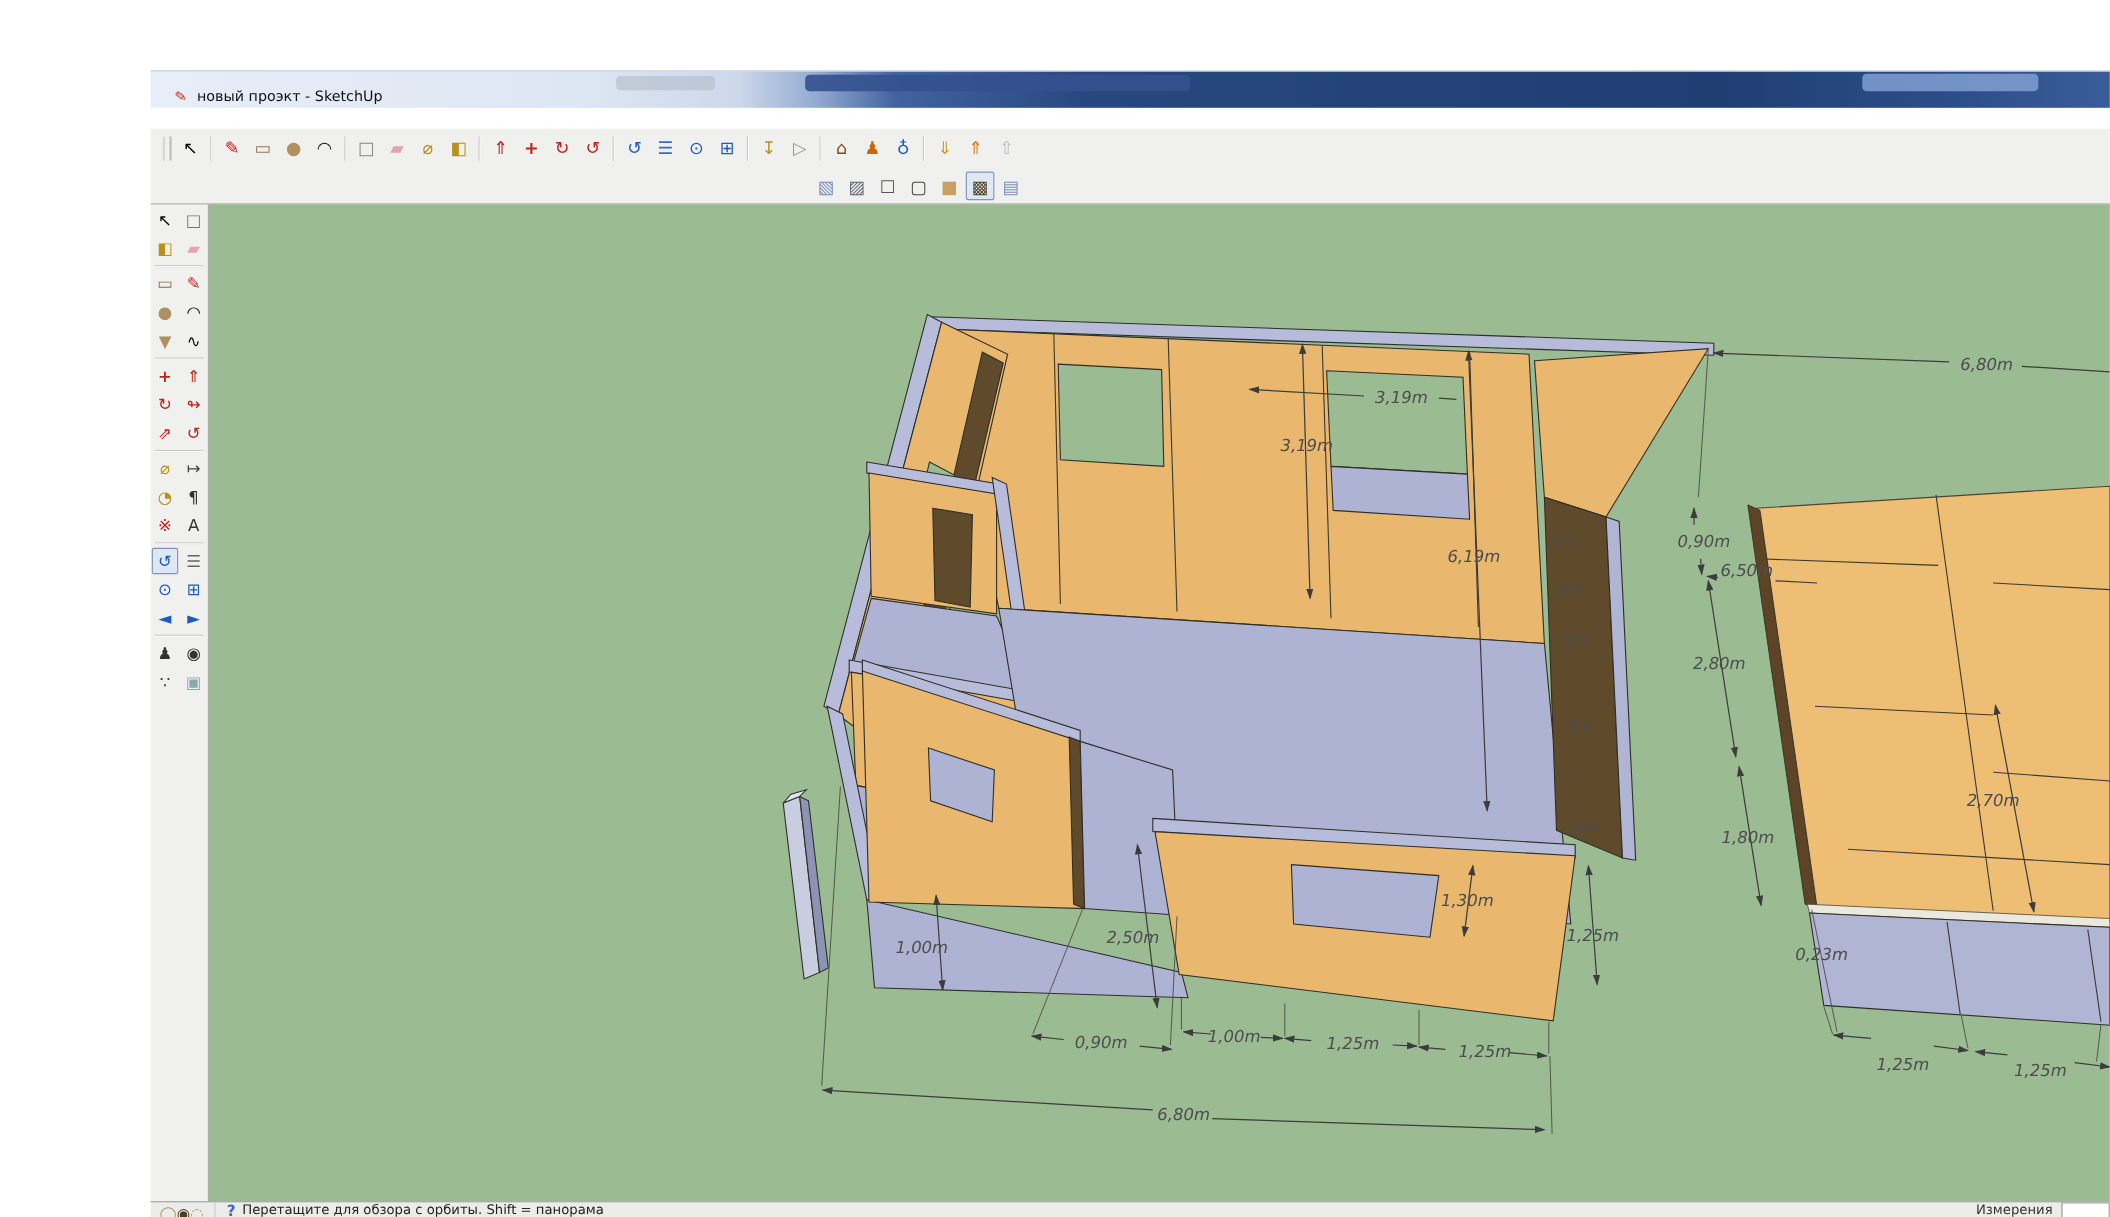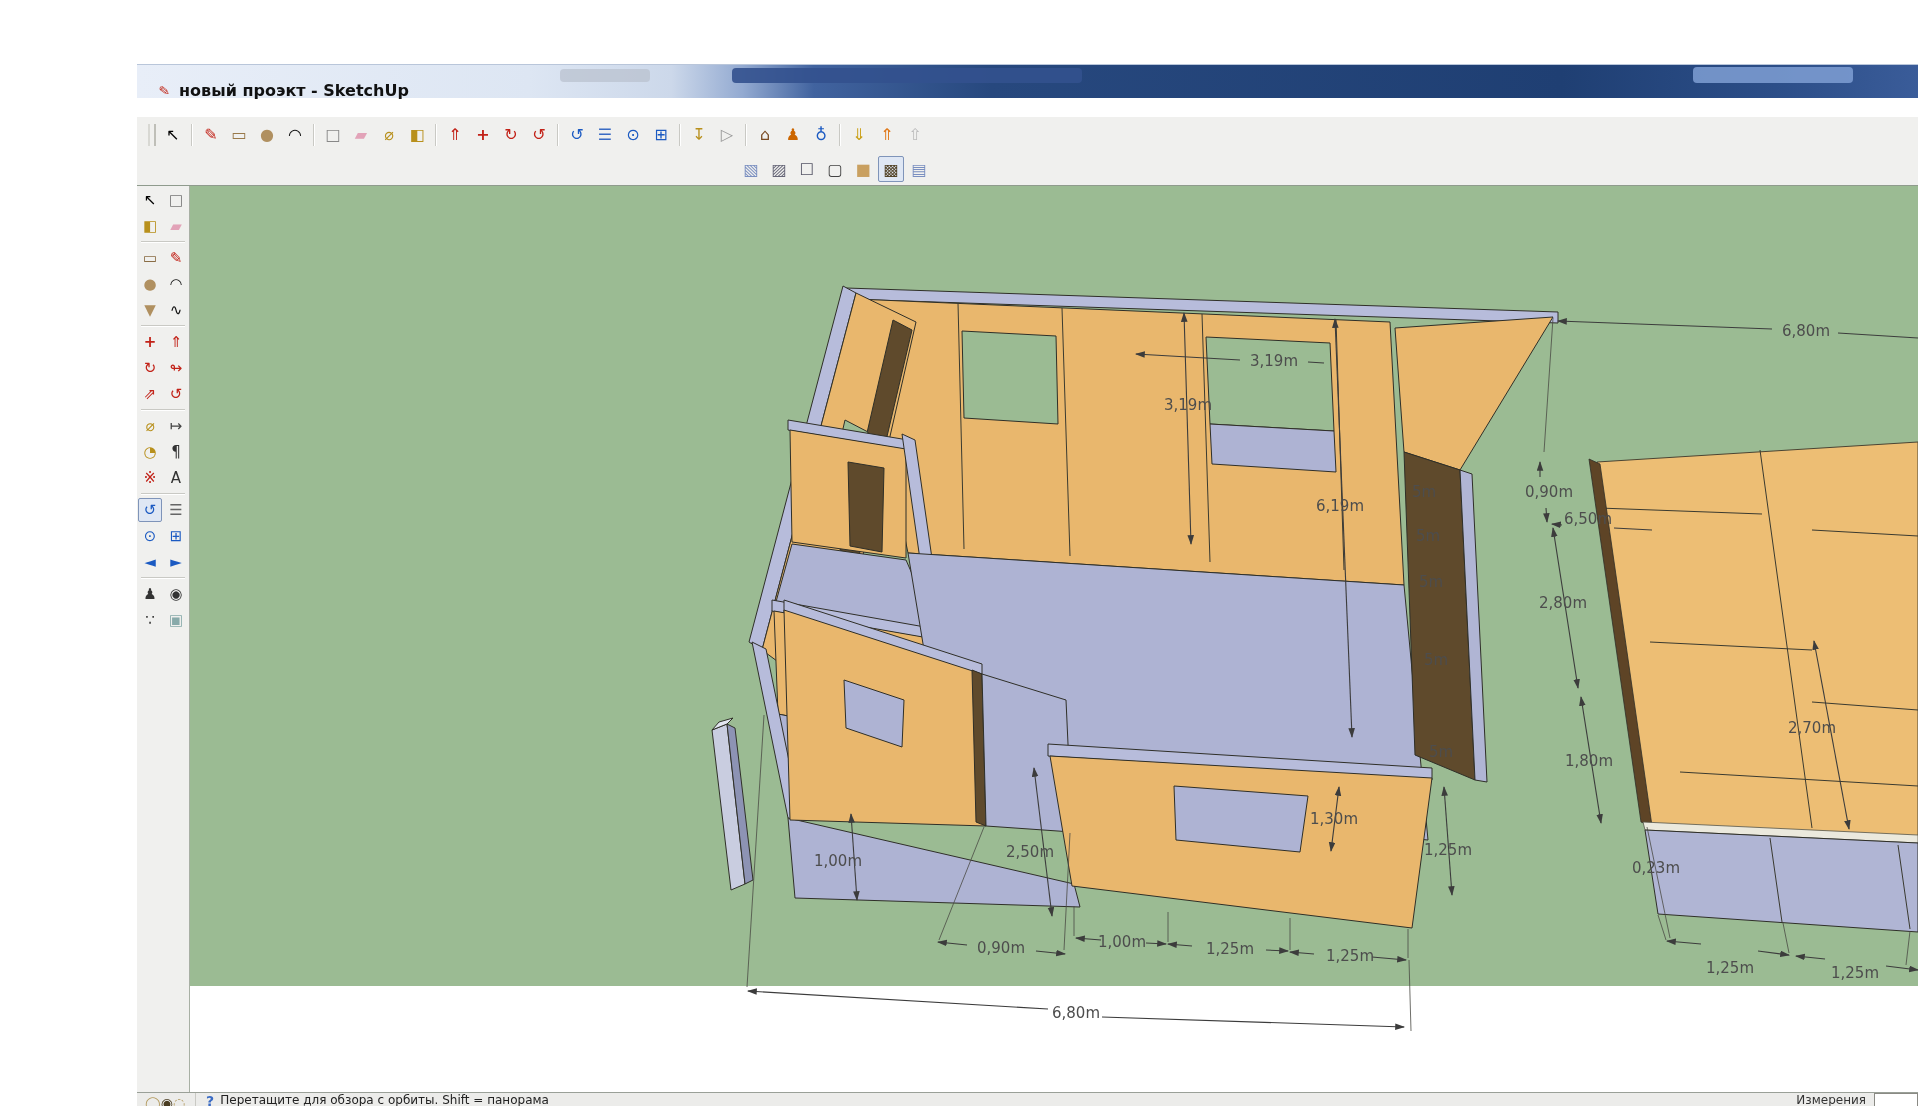--- a/index.html
+++ b/index.html
@@ -5,21 +5,21 @@
   html,body{margin:0;padding:0;background:#ffffff;width:1918px;height:1106px;overflow:hidden;
     font-family:"DejaVu Sans","Liberation Sans",sans-serif;}
   #app{position:absolute;left:137px;top:64px;width:1781px;height:1042px;}
   
   #titlebar{position:absolute;left:0;top:0;width:1781px;height:33px;
     background:linear-gradient(to right,#e8eef8 0%,#dde6f3 22%,#ccd8ea 30%,#93aad1 34%,#41639f 38%,#27487e 48%,#1f3f73 80%,#2c4e88 92%,#3a5c99 100%);
     border-top:1px solid #b9c6da;}
   #titlebar .pill{position:absolute;border-radius:4px;}
   #title-row{position:absolute;left:22px;top:16px;display:flex;align-items:center;gap:6px;}
   #app-icon{width:14px;height:14px;font-size:13px;line-height:14px;color:#c22a1c;transform:rotate(-8deg);}
-  #title-text{font-size:16px;color:#111;white-space:nowrap;font-weight:bold;}
+  #title-text{font-size:13px;color:#111;white-space:nowrap;}
   
   #menubar{position:absolute;left:0;top:33px;width:1781px;height:20px;background:#f0f0ee;
     border-bottom:1px solid #e2e2de;display:flex;align-items:center;padding-left:11px;box-sizing:border-box;}
   .menu-item{font-size:12px;color:#000;padding:2px 9px;cursor:default;}
   
   #toolbars{position:absolute;left:0;top:53px;width:1781px;height:69px;background:#f0f0ee;
     border-bottom:1px solid #8f9b8d;box-sizing:border-box;}
   .tb-row{display:flex;align-items:center;height:35px;padding-left:8px;}
   #tb-styles-row{position:absolute;left:600px;top:36px;height:32px;display:flex;align-items:center;}
   .tb-icon{width:24px;height:24px;display:flex;align-items:center;justify-content:center;
@@ -29,21 +29,21 @@
   .grip{width:4px;height:22px;margin:0 3px;border-left:2px solid #d8d8d3;border-right:2px solid #bfbfb8;}
   
   #sidebar{position:absolute;left:0;top:122px;width:53px;height:906px;background:#f0f0ee;
     border-right:1px solid #a8b0a4;box-sizing:border-box;}
   .pal-row{display:flex;justify-content:center;gap:2px;margin:2px 0;}
   .pal-icon{width:22px;height:22px;display:flex;align-items:center;justify-content:center;
     font-size:15px;border:1px solid transparent;border-radius:2px;}
   .pal-icon.active{border:1px solid #7f94b9;background:#dfe7f4;}
   .pal-sep{height:1px;background:#c9c9c4;border-bottom:1px solid #fff;margin:3px 4px;}
   
-  #viewport{position:absolute;left:53px;top:122px;width:1728px;height:800px;background:var(--ground);}
+  #viewport{position:absolute;left:53px;top:122px;width:1728px;height:906px;background:var(--ground);font-style:italic;}
   #scene{position:absolute;left:0;top:0;}
   .f-panel{fill:var(--panel);stroke:#2f2f28;stroke-width:1;}
   .f-dark{fill:var(--panel_dark);stroke:#2f2f28;stroke-width:1;}
   .f-plate{fill:var(--plate);stroke:#2f2f28;stroke-width:1;}
   .f-floor{fill:var(--floor);stroke:#2f2f28;stroke-width:1;}
   .f-ground{fill:var(--ground);stroke:#2f2f28;stroke-width:1;}
   .f-deck{fill:var(--deck);stroke:#4a4433;stroke-width:1;}
   .f-deckedge{fill:var(--deck_edge);stroke:#2f2f28;stroke-width:0.8;}
   .f-rim{fill:#ebe9dd;stroke:#55554a;stroke-width:0.8;}
   .f-skirt{fill:var(--skirt);stroke:#2f2f28;stroke-width:1;}

